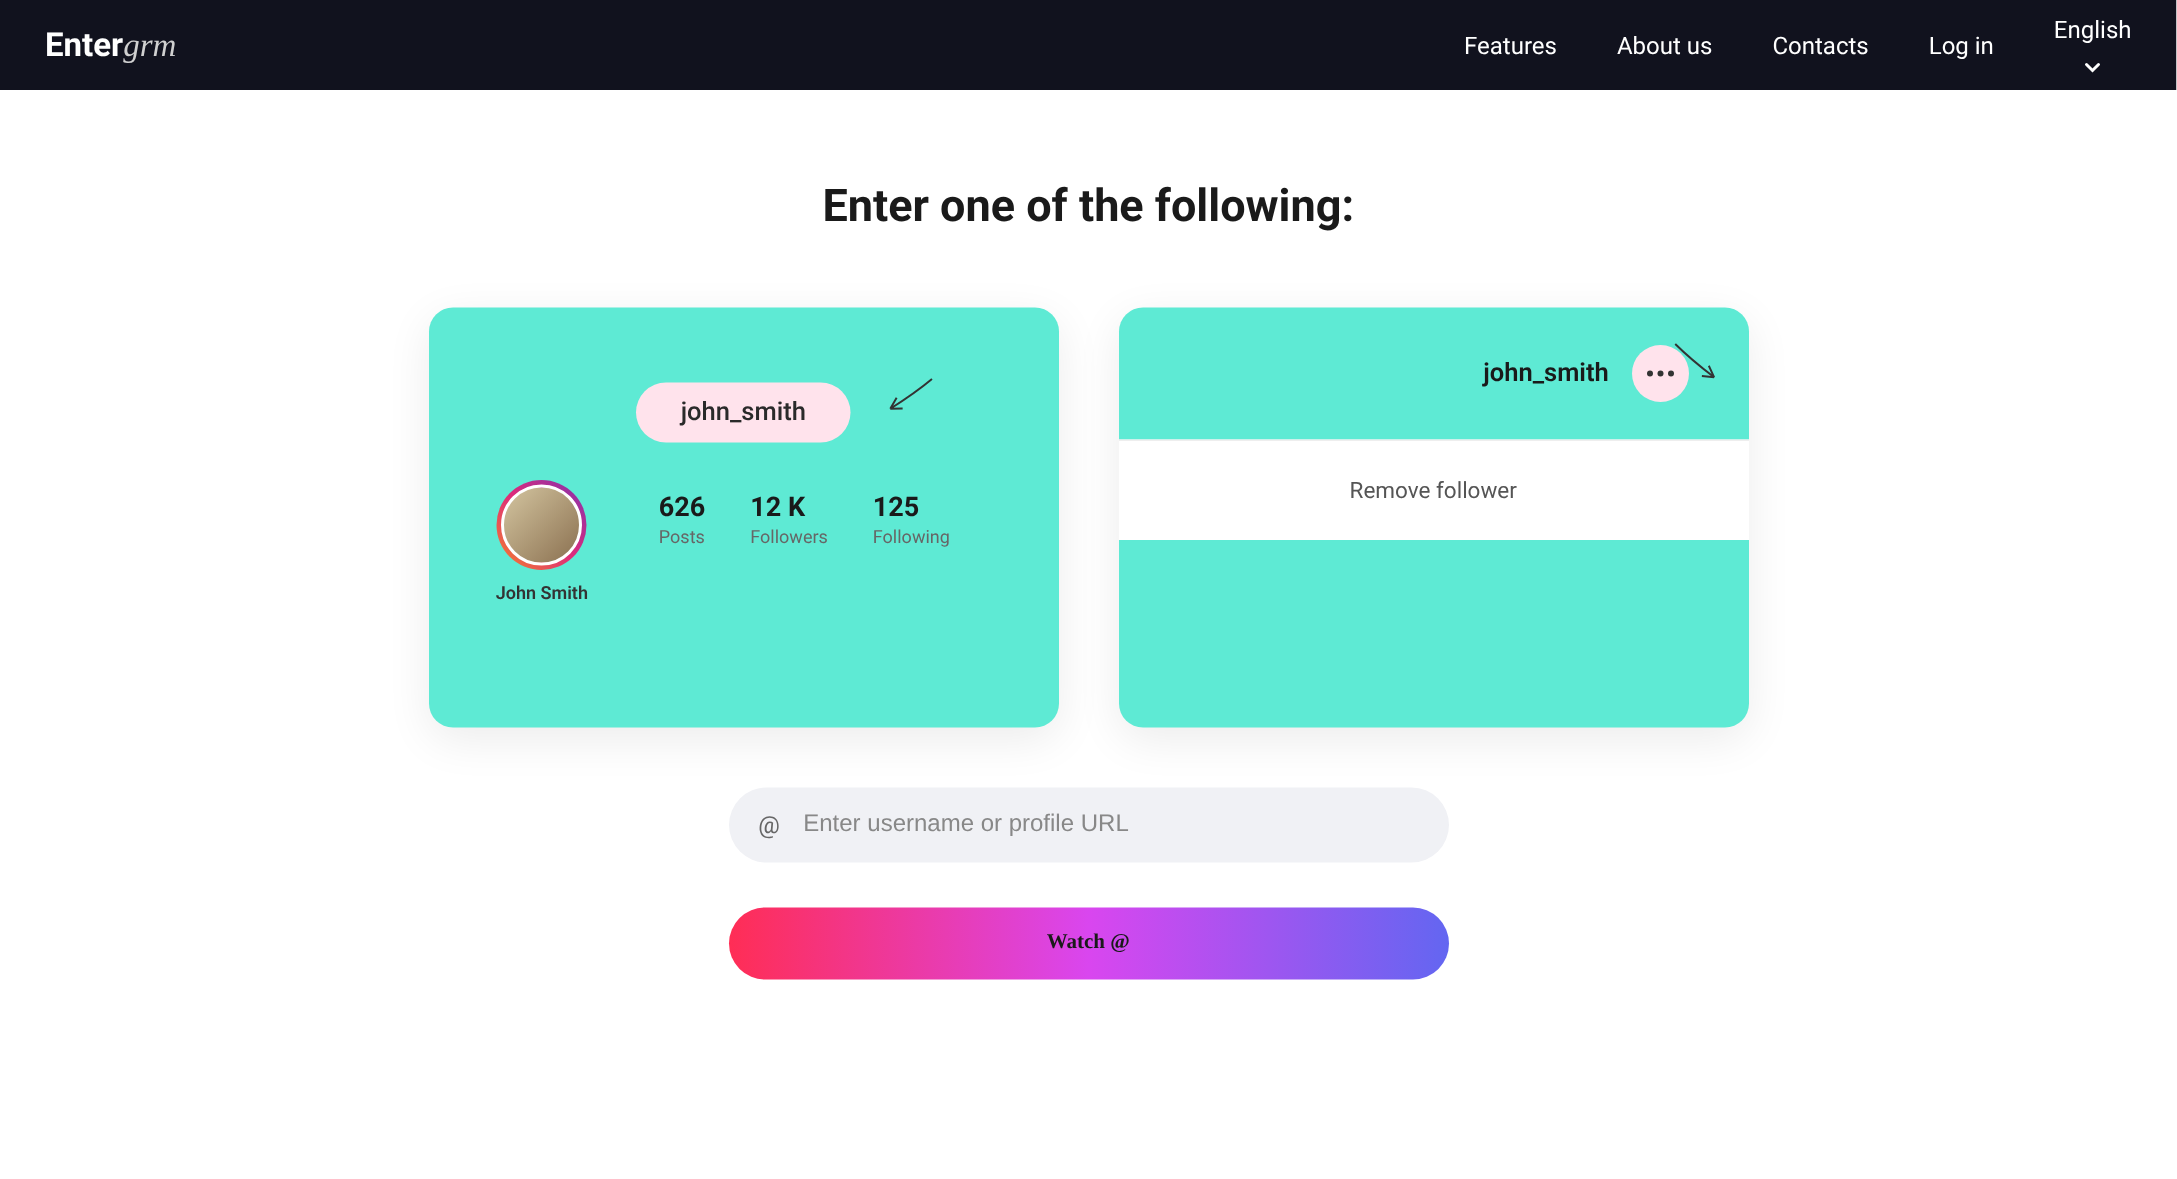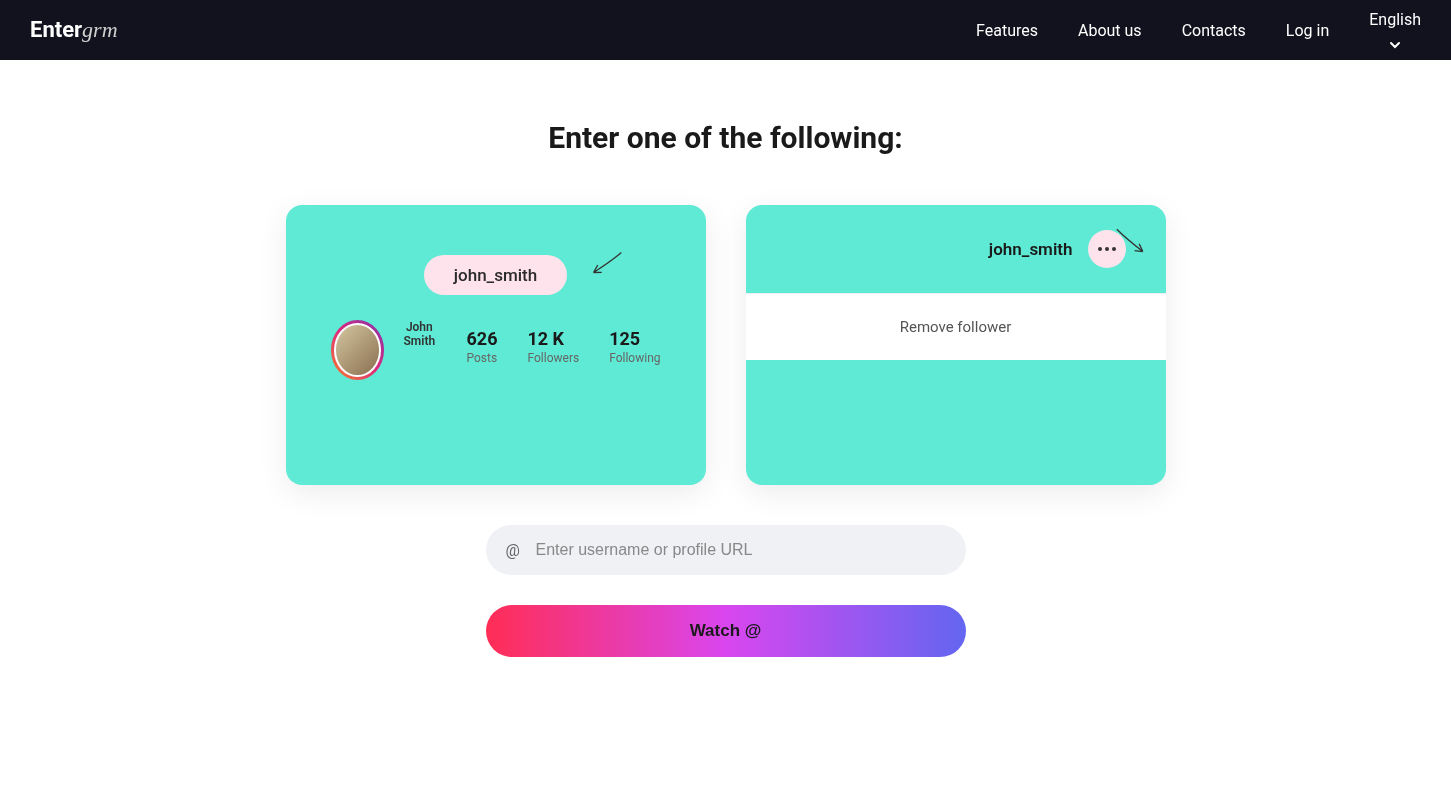--- a/index.html
+++ b/index.html
@@ -33,21 +33,21 @@
     
     .cards-row { display: flex; justify-content: center; gap: 40px; margin-bottom: 40px; }
     .card { background: #5eead4; border-radius: 16px; box-shadow: 0 8px 30px rgba(0,0,0,0.08); padding: 30px 25px; width: 420px; min-height: 280px; position: relative; }
     
     
     .username-pill { background: #ffe3ec; color: #2a2a2a; padding: 10px 30px; border-radius: 30px; font-size: 17px; font-weight: 500; display: inline-block; margin-top: 20px; margin-bottom: 25px; position: relative; }
     .arrow-pointer { position: absolute; width: 40px; height: 20px; }
     .arrow1 { top: 50px; right: 80px; transform: rotate(-15deg); }
     
     .profile-row { display: flex; align-items: flex-start; gap: 20px; padding: 0 20px; }
-    .avatar-wrap { display: flex; flex-direction: row; align-items: flex-start; gap: 8px; }
+    .avatar-wrap { display: flex; flex-direction: column; align-items: center; gap: 8px; }
     .avatar { width: 60px; height: 60px; border-radius: 50%; background: linear-gradient(45deg, #f58529, #dd2a7b, #8134af); padding: 3px; }
     .avatar-inner { width: 100%; height: 100%; border-radius: 50%; background: linear-gradient(135deg, #d4c5a0, #8a7050); border: 2px solid #fff; }
     .avatar-name { font-size: 12px; font-weight: 600; color: #333; }
     .stats { display: flex; gap: 30px; flex: 1; justify-content: center; padding-top: 8px; }
     .stat { text-align: left; }
     .stat-num { font-size: 18px; font-weight: 700; color: #1a1a1a; }
     .stat-label { font-size: 12px; color: #666; margin-top: 2px; }
     
     
     .url-header { display: flex; justify-content: flex-end; align-items: center; gap: 15px; padding: 5px 10px; }
@@ -64,21 +64,21 @@
     .arrow3 { top: 1px; right: -30px; transform: rotate(20deg) scaleX(-1); }
     
     
     .input-wrap { max-width: 480px; margin: 0 auto 30px; }
     .search-input { width: 100%; padding: 16px 20px 16px 50px; font-size: 16px; border: none; border-radius: 30px; background: #f0f1f5; color: #333; }
     .search-input::placeholder { color: #888; }
     .input-rel { position: relative; }
     .at-icon { position: absolute; left: 20px; top: 50%; transform: translateY(-50%); color: #666; font-size: 16px; }
     
     
-    .watch-btn { width: 100%; max-width: 480px; padding: 16px; border: none; border-radius: 30px; background: linear-gradient(90deg, #ff2d55, #d946ef, #6366f1); color: #1a1a1a; font-size: 17px; font-weight: 600; cursor: pointer; }
+    .watch-btn { width: 100%; max-width: 480px; padding: 16px; border: none; border-radius: 30px; background: linear-gradient(90deg, #ff2d55, #d946ef, #6366f1); color: #1a1a1a; font-size: 14px; font-weight: 600; cursor: pointer; font-family: Liberation Serif, serif; }
   </style>
 </head>
 <body>
 
 <div class="header">
   <div class="logo">
     <span>Enter</span><span class="logo-suffix">grm</span>
   </div>
   <div class="nav">
     <div class="nav-item">Features</div>

